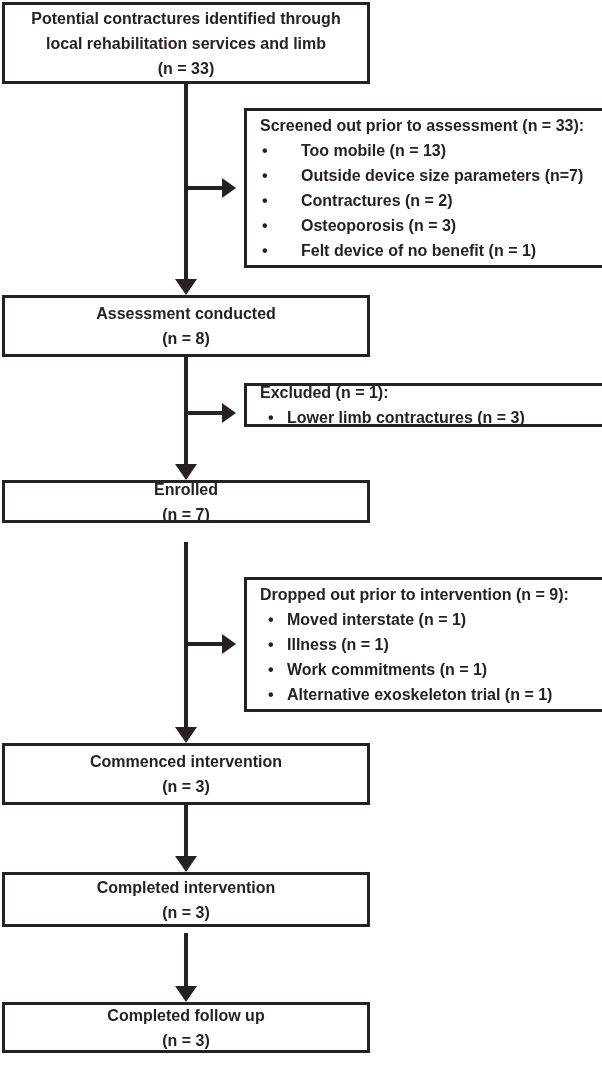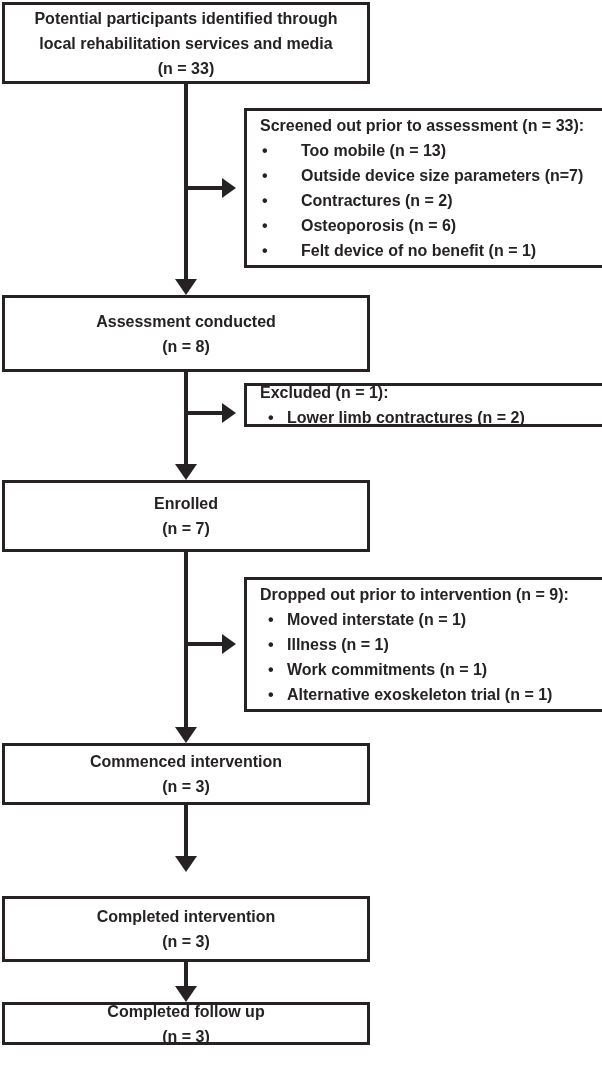--- a/index.html
+++ b/index.html
@@ -83,65 +83,65 @@
   <div class="hline" style="top:642px"></div>
   <div class="tri-right" style="top:634px"></div>
 
   <div class="vline" style="top:805px;height:51px"></div>
   <div class="tri-down" style="top:856px"></div>
 
   <div class="vline" style="top:933px;height:53px"></div>
   <div class="tri-down" style="top:986px"></div>
 
   <div class="box main" style="top:2px;height:82px">
-    <div class="ln">Potential participants identified through</div>
-    <div class="ln">local rehabilitation services and media</div>
+    <div class="ln">Potential contractures identified through</div>
+    <div class="ln">local rehabilitation services and limb</div>
     <div class="ln">(n = 33)</div>
   </div>
 
-  <div class="box main" style="top:295px;height:77px">
+  <div class="box main" style="top:295px;height:62px">
     <div class="ln">Assessment conducted</div>
     <div class="ln">(n = 8)</div>
   </div>
 
-  <div class="box main" style="top:480px;height:72px">
+  <div class="box main" style="top:480px;height:43px">
     <div class="ln">Enrolled</div>
     <div class="ln">(n = 7)</div>
   </div>
 
   <div class="box main" style="top:743px;height:62px">
     <div class="ln">Commenced intervention</div>
     <div class="ln">(n = 3)</div>
   </div>
 
-  <div class="box main" style="top:896px;height:66px">
+  <div class="box main" style="top:872px;height:55px">
     <div class="ln">Completed intervention</div>
     <div class="ln">(n = 3)</div>
   </div>
 
-  <div class="box main" style="top:1002px;height:43px">
+  <div class="box main" style="top:1002px;height:51px">
     <div class="ln">Completed follow up</div>
     <div class="ln">(n = 3)</div>
   </div>
 
   <div class="box side" style="top:108px;height:160px">
     <div class="ln">Screened out prior to assessment (n = 33):</div>
     <ul class="bullets indent-wide">
       <li>Too mobile (n = 13)</li>
       <li>Outside device size parameters (n=7)</li>
       <li>Contractures (n = 2)</li>
-      <li>Osteoporosis (n = 6)</li>
+      <li>Osteoporosis (n = 3)</li>
       <li>Felt device of no benefit (n = 1)</li>
     </ul>
   </div>
 
   <div class="box side" style="top:383px;height:44px">
     <div class="ln">Excluded (n = 1):</div>
     <ul class="bullets">
-      <li>Lower limb contractures (n = 2)</li>
+      <li>Lower limb contractures (n = 3)</li>
     </ul>
   </div>
 
   <div class="box side" style="top:577px;height:135px">
     <div class="ln">Dropped out prior to intervention (n = 9):</div>
     <ul class="bullets">
       <li>Moved interstate (n = 1)</li>
       <li>Illness (n = 1)</li>
       <li>Work commitments (n = 1)</li>
       <li>Alternative exoskeleton trial (n = 1)</li>

